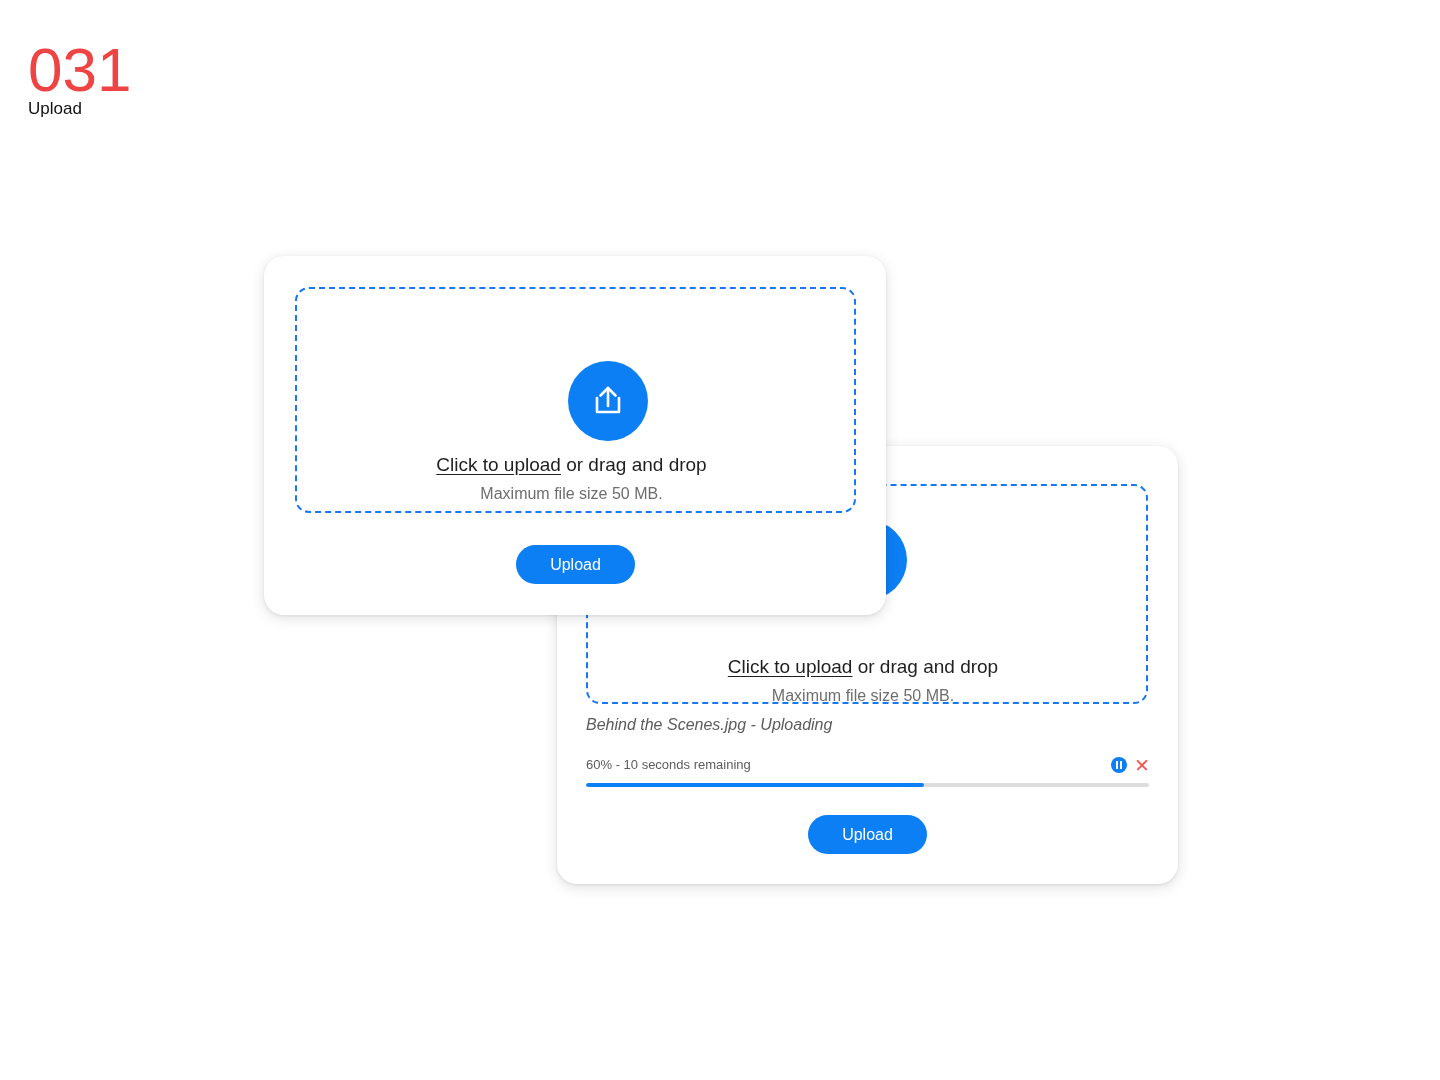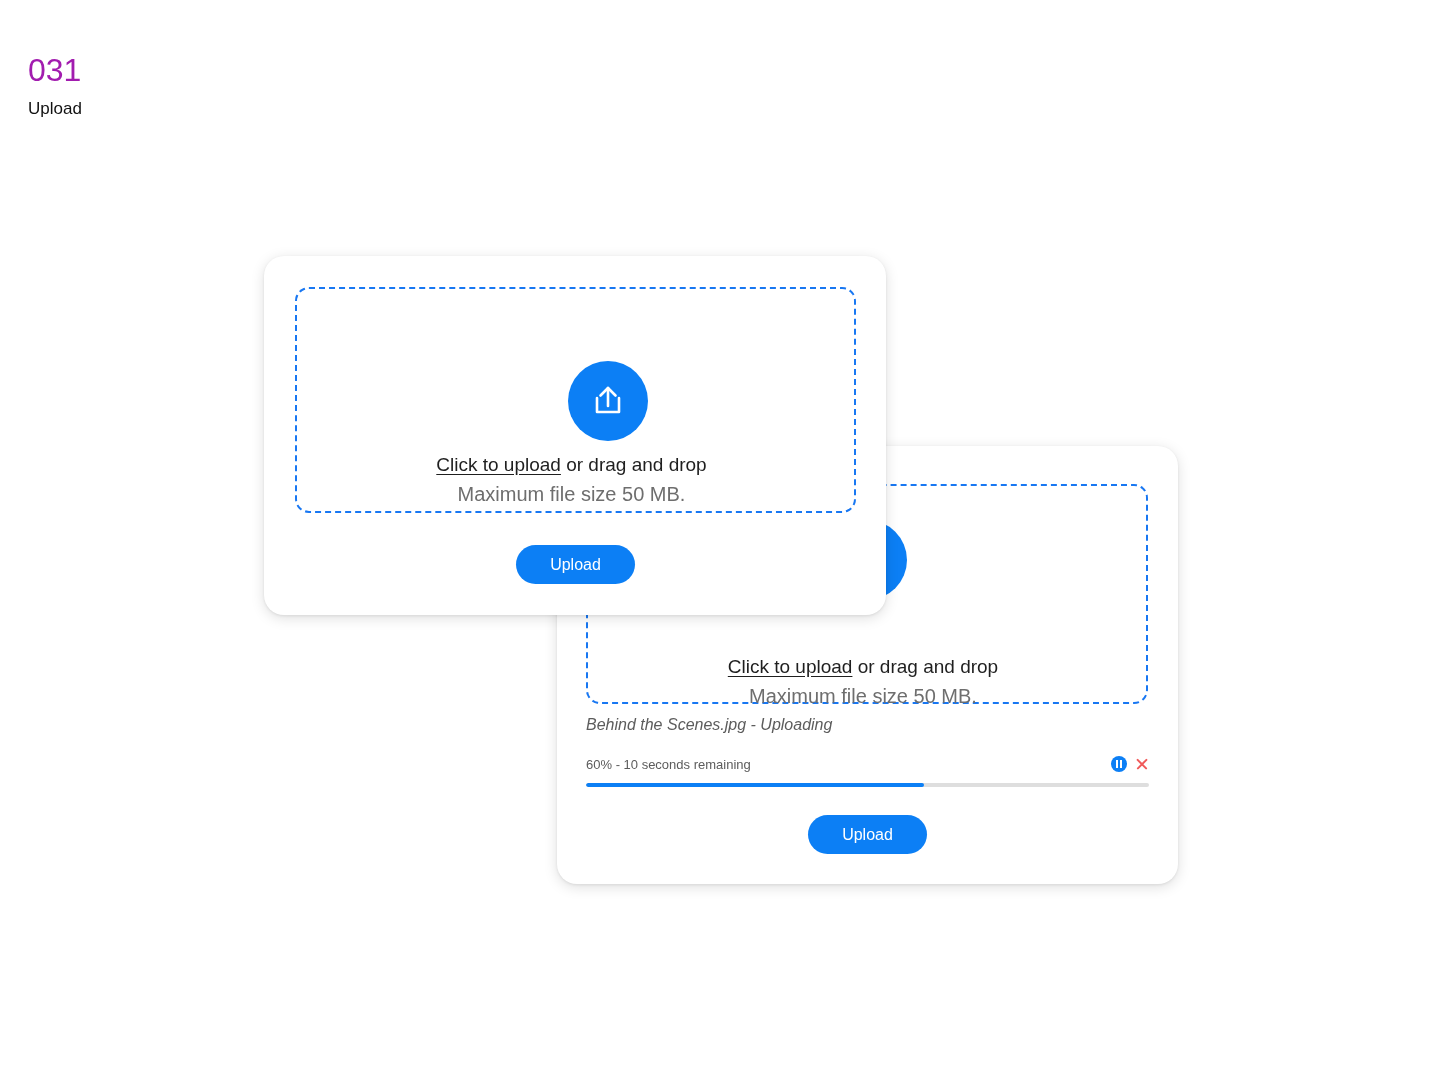--- a/index.html
+++ b/index.html
@@ -17,25 +17,25 @@
     width: 1440px;
     height: 1080px;
     background: #ffffff;
   }
 
   
   .plate-number {
     position: absolute;
     left: 28px;
     top: 42px;
-    font-size: 32px;
+    font-size: 62px;
     line-height: 56px;
     font-weight: 400;
     letter-spacing: 0px;
-    color: #a21caf;
+    color: #ef4444;
   }
   .plate-title {
     position: absolute;
     left: 28px;
     top: 98px;
     font-size: 17px;
     line-height: 22px;
     font-weight: 400;
     color: #111111;
   }
@@ -125,21 +125,21 @@
     color: #1f1f1f;
     white-space: nowrap;
   }
   .dz-main .link {
     text-decoration: underline;
     text-underline-offset: 3px;
     color: #1f1f1f;
   }
   .dz-sub {
     margin-top: 6px;
-    font-size: 20px;
+    font-size: 16px;
     line-height: 20px;
     color: #6e6e6e;
   }
 
   .text-front { top: 163px; }
   .text-back  { top: 168px; }
 
   
   .btn-upload {
     position: absolute;
@@ -181,21 +181,21 @@
 
   .file-title {
     font-size: 16px;
     line-height: 22px;
     color: #5c5c5c;
     font-style: italic;
   }
 
   .progress-meta {
     display: flex;
-    align-items: flex-start;
+    align-items: center;
     justify-content: space-between;
     margin-top: 20px;
   }
 
   .progress-status {
     font-size: 13px;
     line-height: 17px;
     color: #5c5c5c;
   }
 

